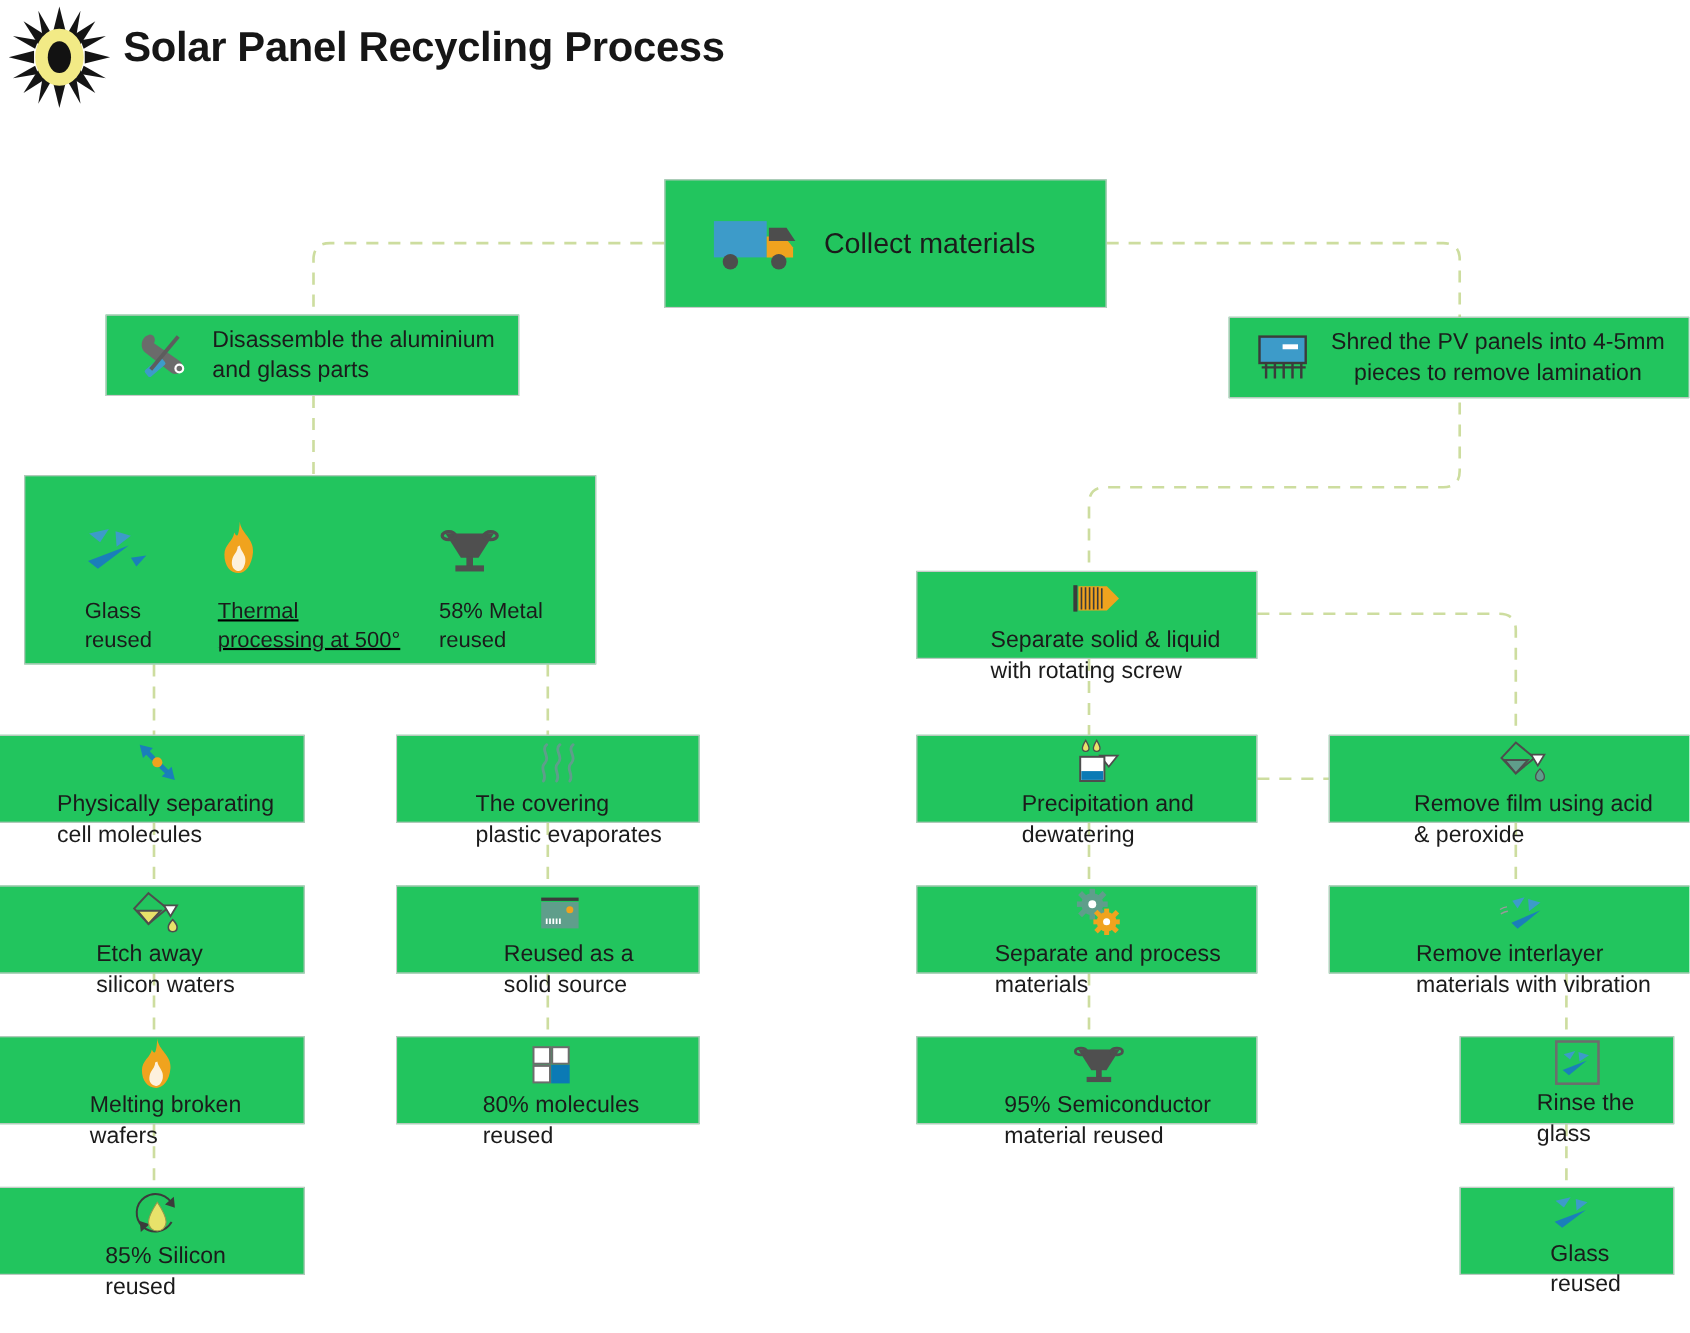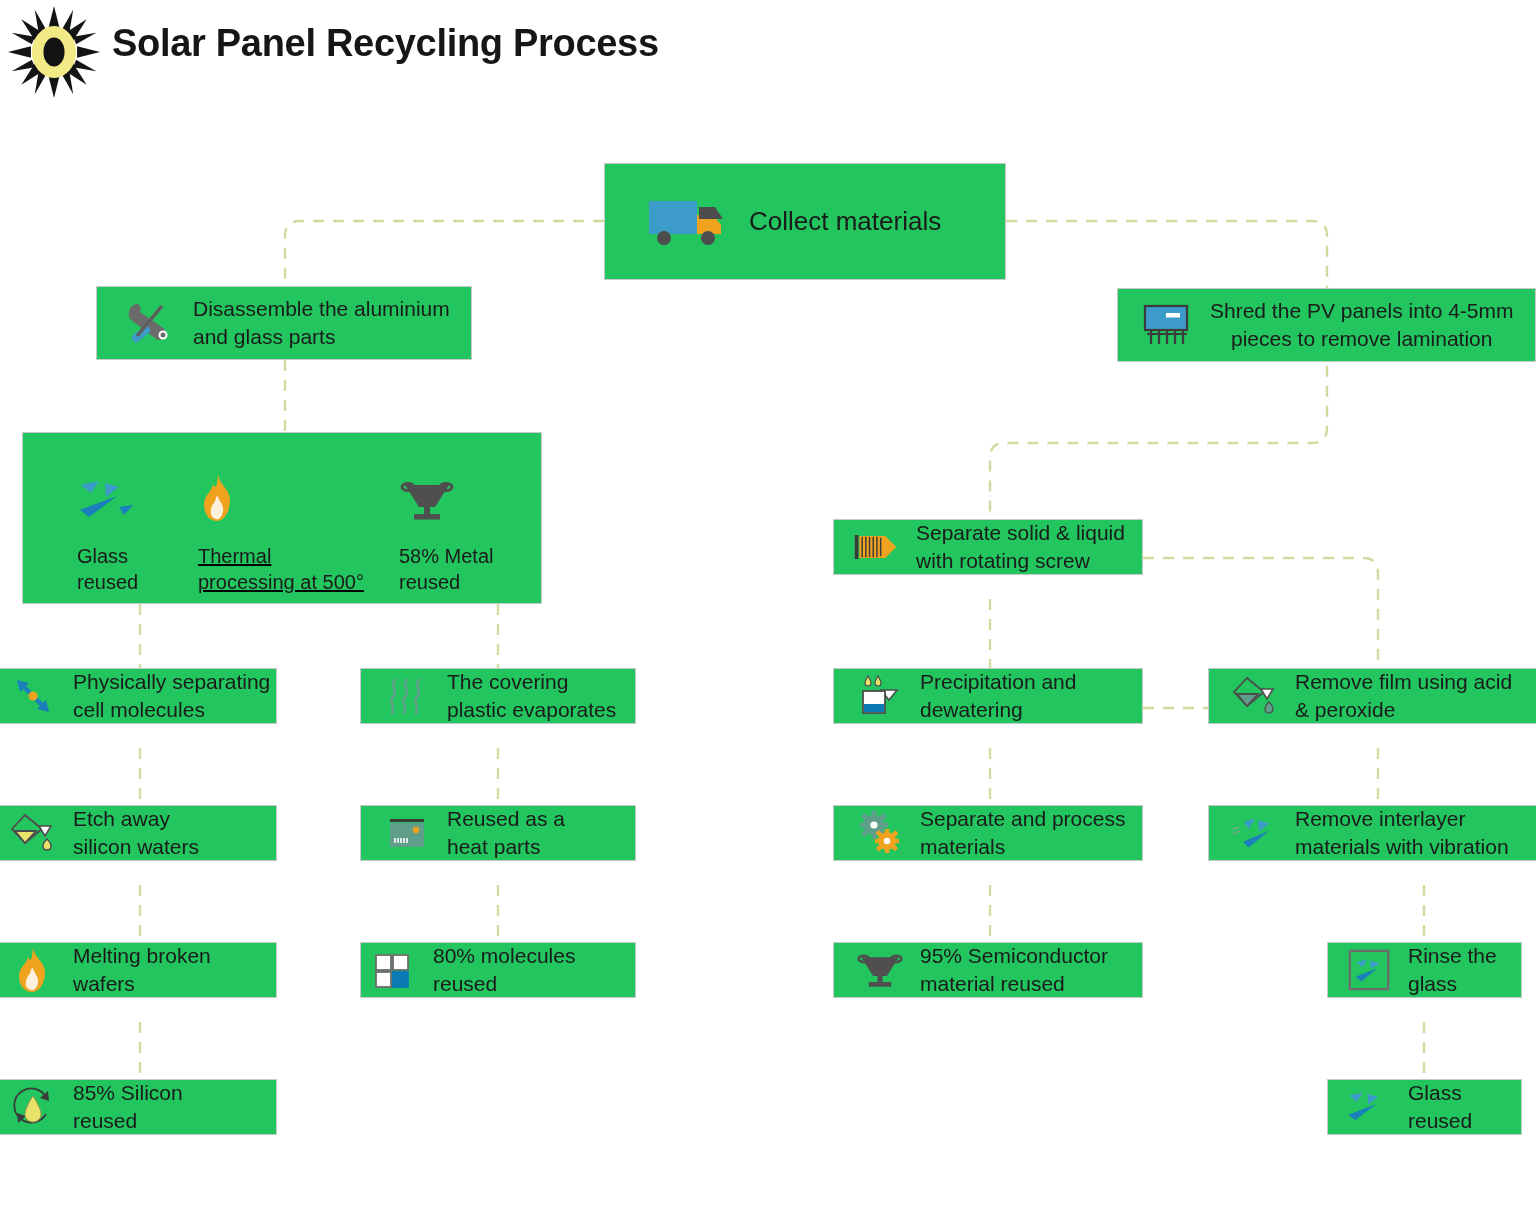--- a/index.html
+++ b/index.html
@@ -76,21 +76,21 @@
   .out-cell{ position:absolute; text-align:left; }
   .out-cell .oic{ height:52px; display:flex; align-items:flex-end; }
   .out-cell .olabel{
     margin-top:20px; font-size:20px; line-height:1.32;
     color:#1b1b1b; white-space:pre-line;
   }
   #out-glass{ left:54px; top:38px; }
   #out-thermal{ left:175px; top:38px;text-decoration:underline; }
   #out-metal{ left:376px; top:38px; }
 
-  .node.r1{ height:56px; }
+  .node.r1{ height:80px;flex-direction:column; }
   
   #node-phys{ left:-6px; top:668px; width:283px; padding-left:14px; }
   #node-etch{ left:-6px; top:805px; width:283px; padding-left:14px; }
   #node-melt{ left:-6px; top:942px; width:283px; padding-left:14px; }
   #node-silicon{ left:-6px; top:1079px; width:283px; padding-left:14px; }
 
   
   #node-evap{ left:360px; top:668px; width:276px; padding-left:22px; }
   #node-heat{ left:360px; top:805px; width:276px; padding-left:22px; }
   #node-80{ left:360px; top:942px; width:276px; padding-left:8px; }
@@ -343,21 +343,21 @@
         <g stroke="#ffffff" stroke-width="1.6">
           <path d="M12 34 L12 29"></path>
             <path d="M15 34 L15 29"></path>
             <path d="M18 34 L18 29"></path>
           <path d="M21 34 L21 29"></path>
             <path d="M24 34 L24 29"></path>
         </g>
       </svg>
     </span>
     <span class="txt">Reused as a
-heat parts</span>
+solid source</span>
   </div>
 
   <div class="node r1" id="node-80">
     <span class="ico">
       <svg viewBox="0 0 48 48" width="48" height="48">
         <rect x="7" y="9" width="15" height="15" fill="#ffffff" stroke="#6d6d6d" stroke-width="1.8"></rect>
         <rect x="24" y="9" width="15" height="15" fill="#ffffff" stroke="#6d6d6d" stroke-width="1.8"></rect>
         <rect x="7" y="26" width="15" height="15" fill="#ffffff" stroke="#6d6d6d" stroke-width="1.8"></rect>
         <rect x="24" y="26" width="15" height="15" fill="#0b7ab5" stroke="#0b7ab5" stroke-width="1.8"></rect>
       </svg>

